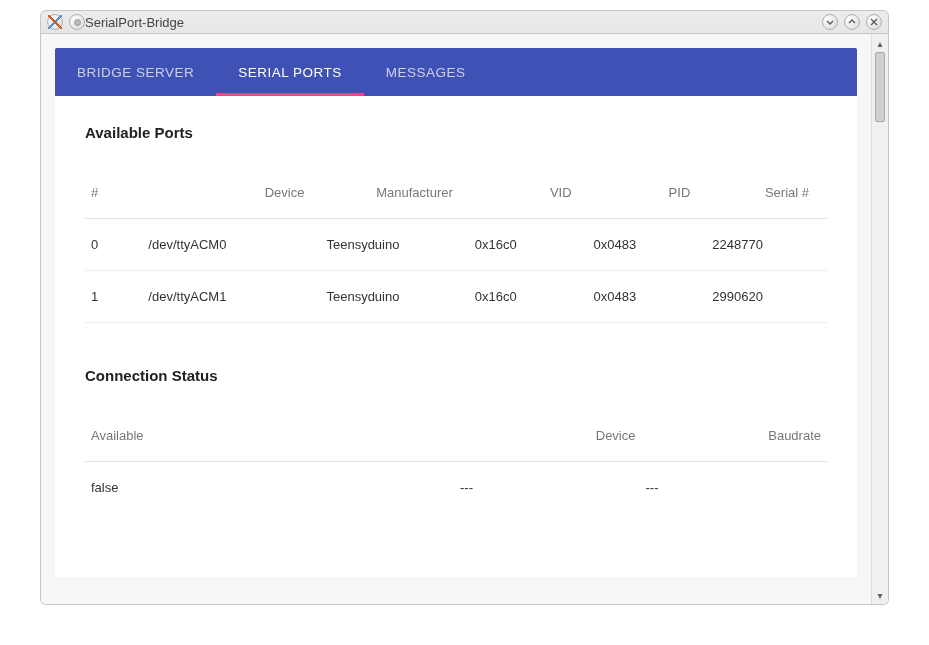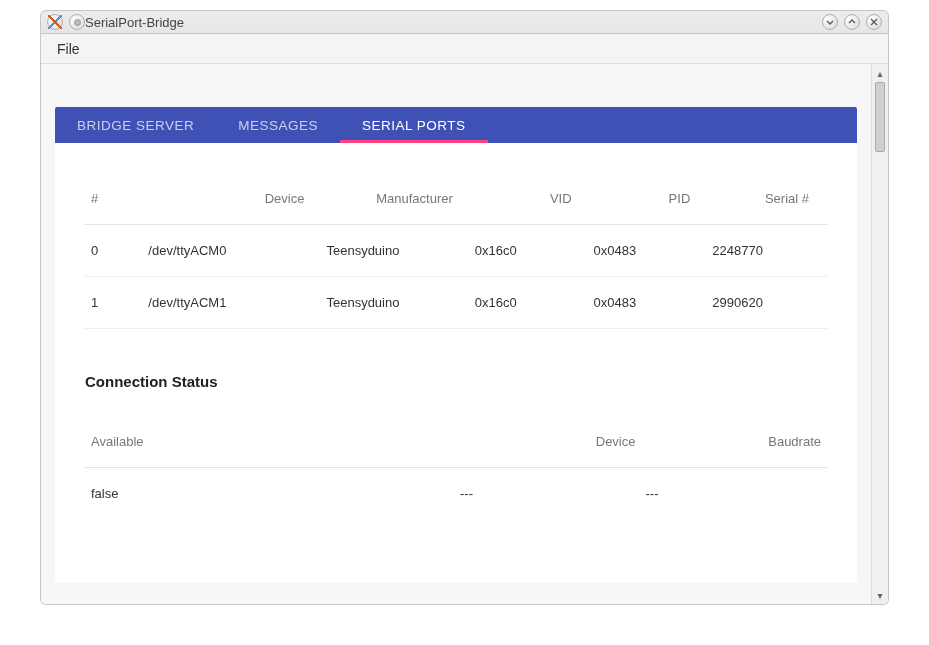--- a/index.html
+++ b/index.html
@@ -111,23 +111,22 @@
   .fake-scroll .thumb {
     width:10px; background:#cfcfcf; border:1px solid #aaa; border-radius:2px;
     flex:0 0 70px; margin-top:2px;
   }
   .fake-scroll .track { flex:1; width:100%; }
 
   
   .tabs {
     background: #3f51b5;
     display: flex;
-    height: 36px;
+    height: 48px;
     border-radius: 2px 2px 0 0;
-    margin-top: 29px;
   }
   .tab {
     color: rgba(255,255,255,0.72);
     font-size: 13.5px;
     letter-spacing: .5px;
     font-weight: 500;
     text-transform: uppercase;
     padding: 0 22px;
     display: flex;
     align-items: center;
@@ -212,34 +211,32 @@
         </div>
       <div class="tb-btn">
           <svg width="10" height="10" viewBox="0 0 10 10">
             <path d="M2 2 L8 8 M8 2 L2 8" stroke="#555" stroke-width="1.3"></path>
           </svg>
         </div>
     </div>
   </div>
 
   <div class="window-body">
-    <div class="menubar">
-      <div class="menu-item">File</div>
-    </div>
 
     <div class="content-area">
       <div class="content-inner">
 
         <div class="tabs">
           <div class="tab">Bridge Server</div>
+          <div class="tab active">Serial Ports</div>
           <div class="tab">Messages</div>
-          <div class="tab active">Serial Ports</div>
         </div>
 
         <div class="panel">
+          <div class="section-title">Available Ports</div>
 
           <table class="data">
             <colgroup>
               <col style="width:8%">
                 <col style="width:24%">
                 <col style="width:20%">
               <col style="width:16%">
                 <col style="width:16%">
                 <col style="width:16%">
             </colgroup>

